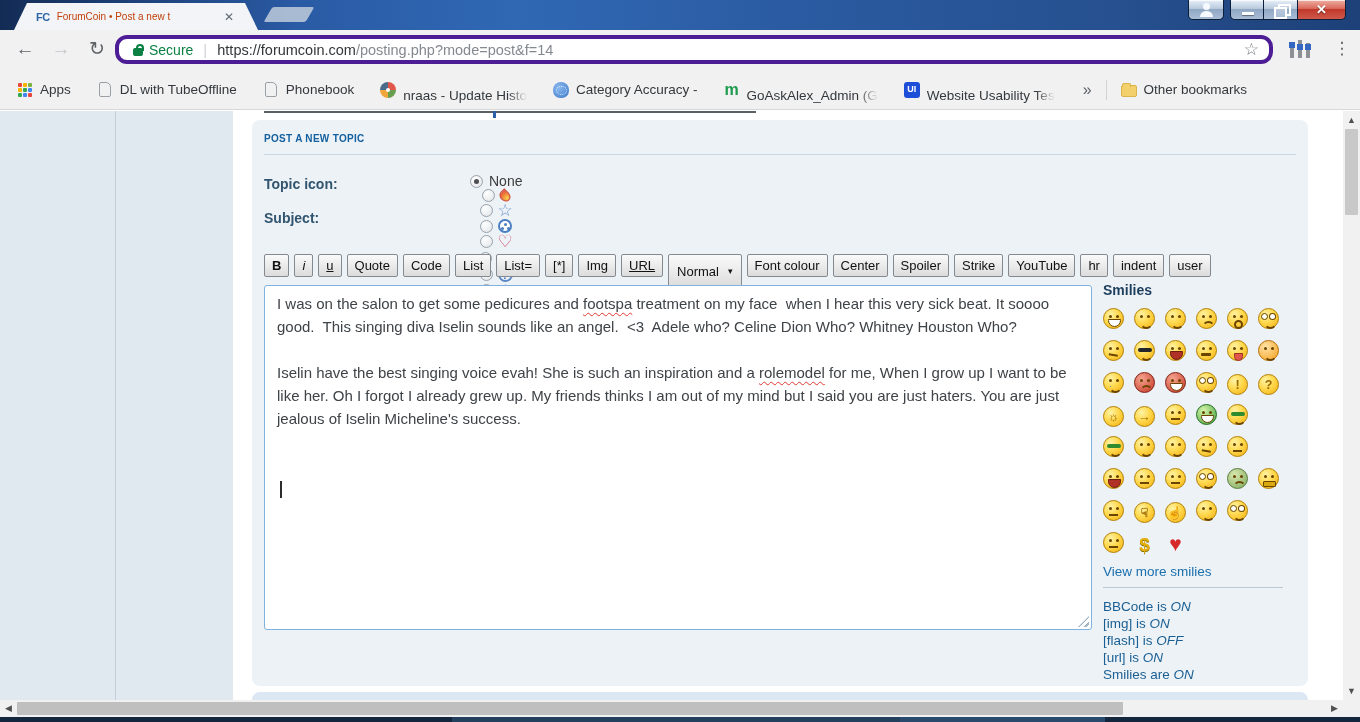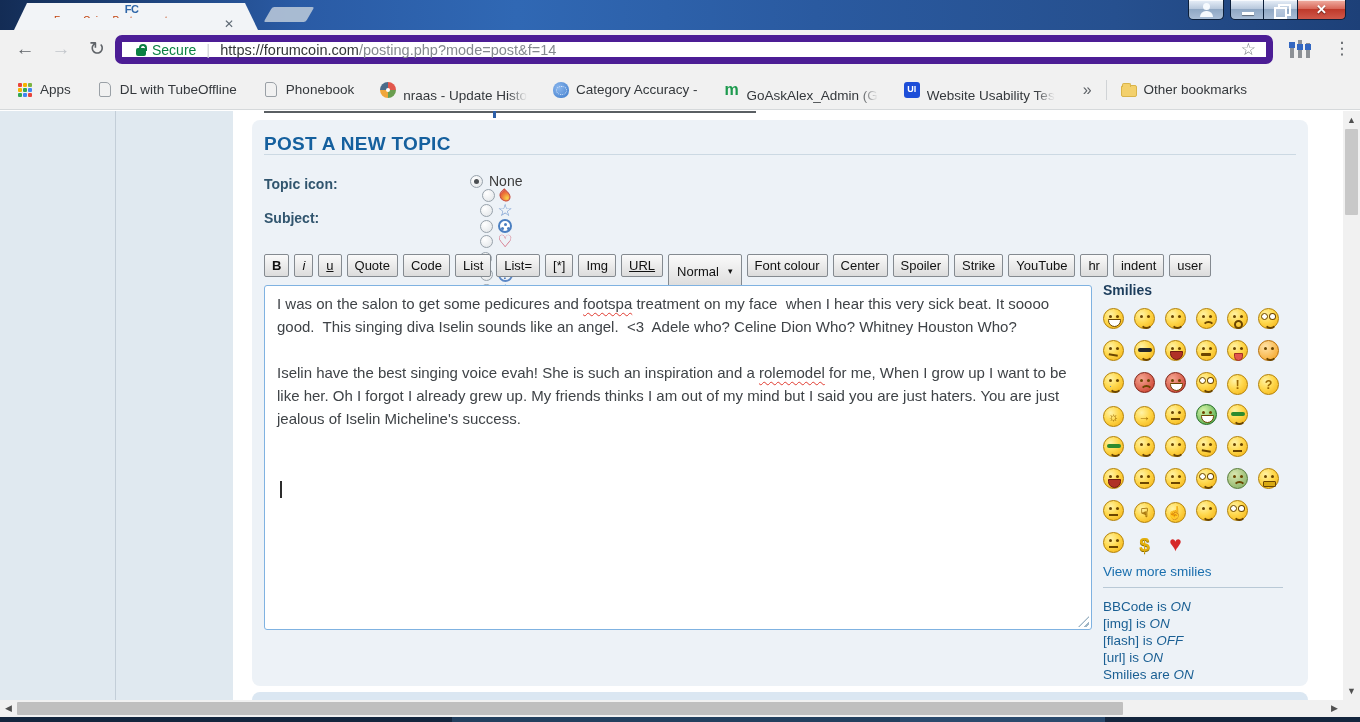--- a/index.html
+++ b/index.html
@@ -4,21 +4,21 @@
 <style>
   * { margin:0; padding:0; box-sizing:border-box; }
   html,body { width:1360px; height:722px; overflow:hidden; font-family:"Liberation Sans",sans-serif; }
   #app { position:relative; width:1360px; height:722px; background:#fff; overflow:hidden; }
 
   
   .titlebar { position:absolute; left:0; top:0; width:1360px; height:30px;
     background:linear-gradient(90deg,#132c55 0%,#2a5ba5 22%,#3068b4 38%,#2a5aa0 60%,#26508f 82%,#1d4078 100%); }
   .tab { position:absolute; left:14px; top:3px; width:244px; height:27px; background:#f2f4f7;
     clip-path:polygon(0 100%, 13px 0, calc(100% - 13px) 0, 100% 100%);
-    display:flex; align-items:center; padding:0 24px 0 22px;flex-direction:column; }
+    display:flex; align-items:center; padding:0 24px 0 22px; }
   .tab-fav { font-weight:bold; font-size:11px; color:#2f66a8; margin-right:7px; letter-spacing:-.5px; }
   .tab-title { font-size:10px; color:#c2410c; white-space:nowrap; overflow:hidden; width:162px;
     -webkit-mask-image:linear-gradient(90deg,#000 82%,transparent); mask-image:linear-gradient(90deg,#000 82%,transparent); }
   .tab-close { margin-left:auto; font-size:12px; color:#5f6a75; line-height:1; }
   .newtab-btn { position:absolute; left:268px; top:7px; width:42px; height:15px; background:#b6c5d7;
     transform:skewX(-30deg); border-radius:2px; opacity:.9; }
   .winbtns { position:absolute; right:14px; top:0; display:flex; align-items:flex-start; }
   .wbtn { height:20px; border:1px solid #0c1f3a; border-top:none; border-radius:0 0 5px 5px;
     background:linear-gradient(180deg,#e8f0f9 0%,#b9c9dd 45%,#90a8c4 50%,#a9bdd6 100%);
     position:relative; box-shadow:inset 0 1px 0 rgba(255,255,255,.7); }
@@ -32,21 +32,21 @@
   .minimize::after { content:""; position:absolute; left:11px; top:12px; width:12px; height:3px; background:#fff; box-shadow:0 1px 1px rgba(0,0,0,.4); }
   .maximize::before { content:""; position:absolute; left:14px; top:4px; width:9px; height:8px; border:2px solid #fff; }
   .maximize::after { content:""; position:absolute; left:10px; top:7px; width:9px; height:8px; border:2px solid #fff; background:linear-gradient(180deg,#b9c9dd,#a9bdd6); }
   .close-x { position:absolute; left:0; top:2px; width:100%; text-align:center; color:#fff; font-size:13px; font-weight:bold; text-shadow:0 1px 1px rgba(0,0,0,.5); }
 
   
   .toolbar { position:absolute; left:0; top:30px; width:1360px; height:40px; background:#f1f1f1; }
   .navbtn { position:absolute; top:4px; font-size:19px; color:#5f6368; width:30px; text-align:center; line-height:30px; }
   .navbtn.fwd { color:#c2c6cb; }
   .omnibox { position:absolute; left:115px; top:5px; width:1158px; height:29px; background:#fff;
-    border:7px solid #4c1d95; border-radius:7px; display:flex; align-items:center; padding:0 10px; }
+    border:4px solid #4c1d95; border-radius:12px; display:flex; align-items:center; padding:0 10px; }
   .lock { width:10px; height:8px; border:2px solid #0b8043; border-radius:2px; position:relative; margin:4px 6px 0 4px; background:#0b8043; }
   .lock::before { content:""; position:absolute; left:1px; top:-6px; width:4px; height:5px; border:2px solid #0b8043; border-bottom:none; border-radius:4px 4px 0 0; }
   .secure-label { color:#0b8043; font-size:14px; margin-right:10px; }
   .url-sep { color:#d0d3d7; font-size:15px; margin-right:10px; }
   .url-host { color:#333639; font-size:14.5px; }
   .url-path { color:#84898f; font-size:14.5px; }
   .omni-star { margin-left:auto; font-size:17px; color:#767b81; }
   .ext-icon { position:absolute; left:1290px; top:10px; width:22px; height:20px; display:flex; gap:4px; }
   .ext-icon i { width:4px; background:#8d9196; position:relative; display:block; }
   .ext-icon i::before { content:""; position:absolute; left:-1px; width:6px; height:6px; background:#3367c1; }
@@ -82,21 +82,21 @@
   
   .pagearea { position:absolute; left:0; top:111px; width:1343px; height:589px; background:#fff; overflow:hidden; }
   .left-strip { position:absolute; left:0; top:0; width:233px; height:589px; background:#e0e9f0; }
   .left-line { position:absolute; left:115px; top:0; width:1px; height:589px; background:#c3ced8; }
   .top-frag { position:absolute; left:264px; top:0; width:492px; height:2px; background:#5a5f63; }
   .top-frag-tick { position:absolute; left:493px; top:0; width:3px; height:7px; background:#2d5fa8; }
 
   .panel { position:absolute; left:252px; top:9px; width:1056px; height:566px; background:#edf2f7; border-radius:8px; }
   .panel2 { position:absolute; left:252px; top:581px; width:1056px; height:16px; background:#dbe7f2; border-radius:8px 8px 0 0; }
 
-  .section-title { position:absolute; left:12px; top:13px; font-size:19px; font-weight:bold; color:#15609e; letter-spacing:.3px; }
+  .section-title { position:absolute; left:12px; top:13px; font-size:10px; font-weight:bold; color:#15609e; letter-spacing:.3px; }
   .section-hr { position:absolute; left:12px; top:34px; width:1032px; border-bottom:1px solid #ccd9e3; }
 
   .form-label { font-size:14px; font-weight:bold; color:#31556e; }
   .lbl-topic { position:absolute; left:12px; top:56px; }
   .lbl-subject { position:absolute; left:12px; top:90px; }
 
   .topic-row { position:absolute; left:218px; top:53px; display:flex; align-items:center;flex-direction:column; }
   .topic-opt { display:flex; align-items:center; margin-right:11px; }
   .radio { width:13px; height:13px; border-radius:50%; border:1px solid #98a2ab; background:radial-gradient(circle at 35% 30%,#fff,#dfe3e6); display:inline-block; position:relative; flex:none; }
   .radio.checked::after { content:""; position:absolute; left:3px; top:3px; width:5px; height:5px; border-radius:50%; background:#4b4f52; }

